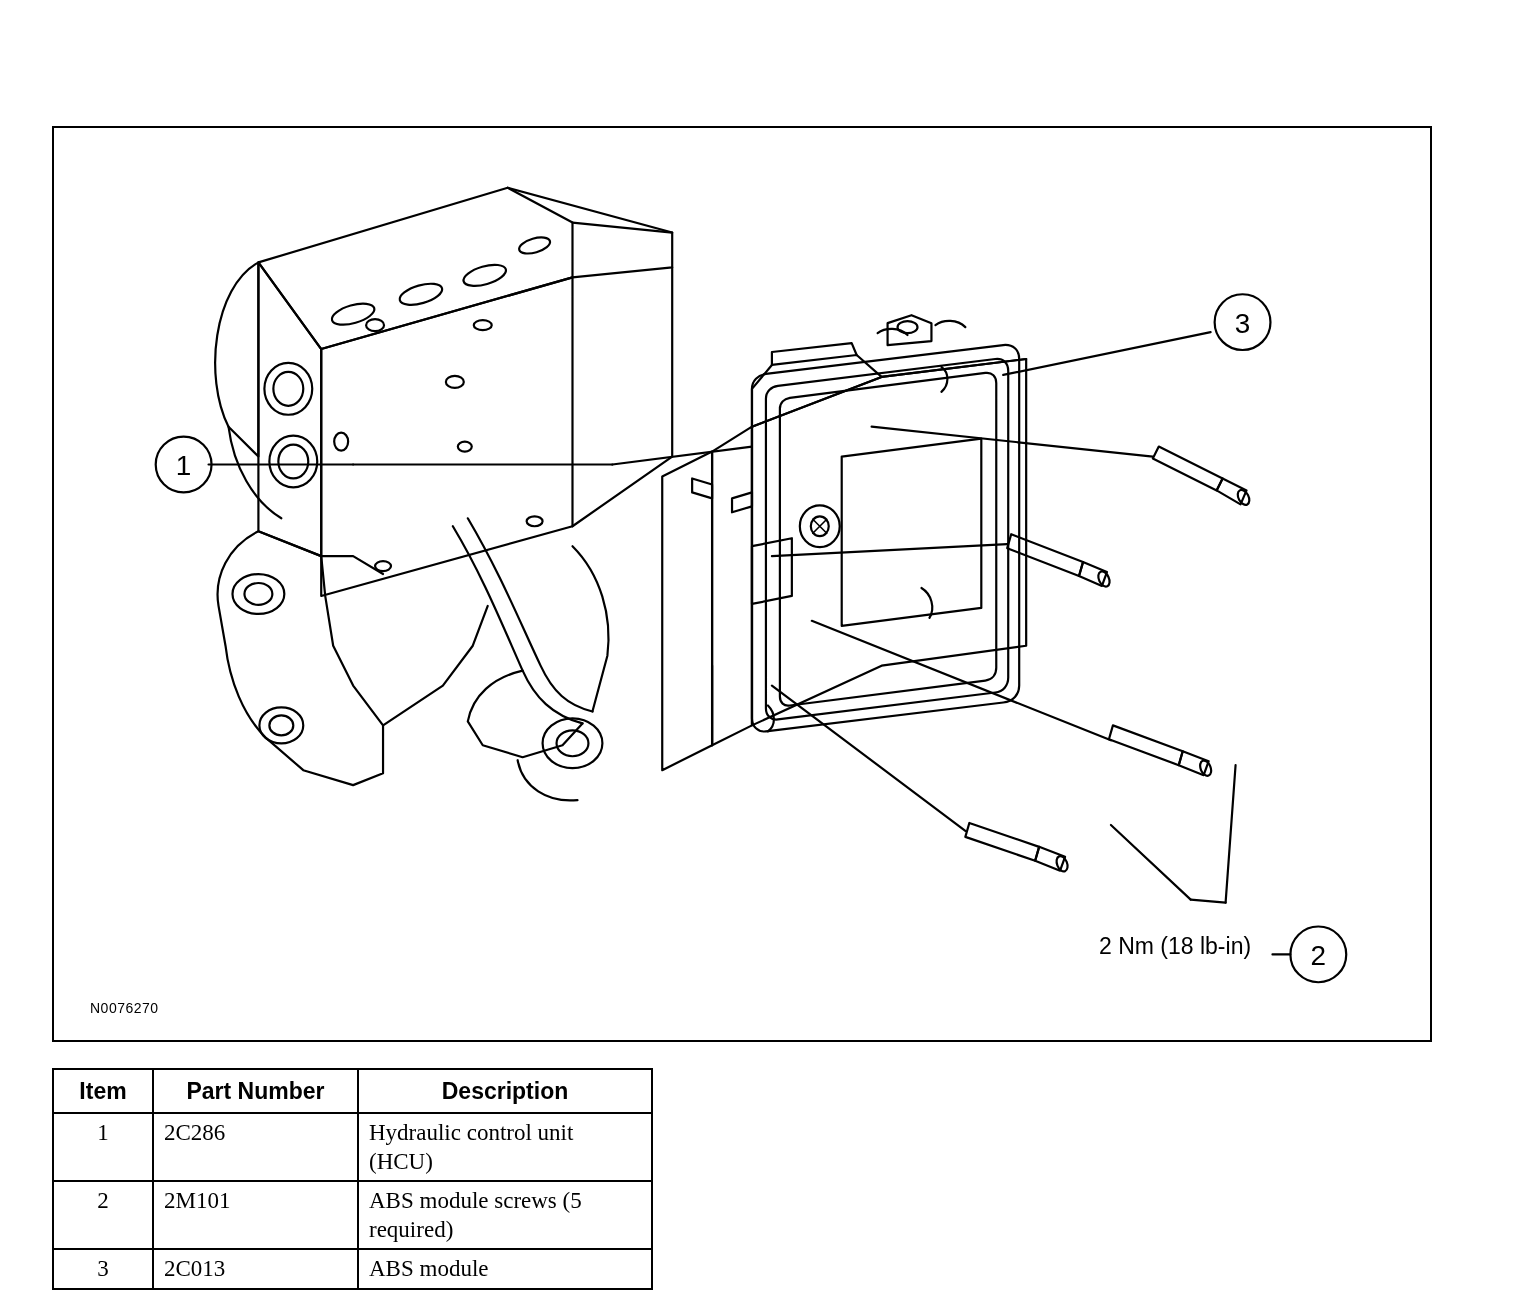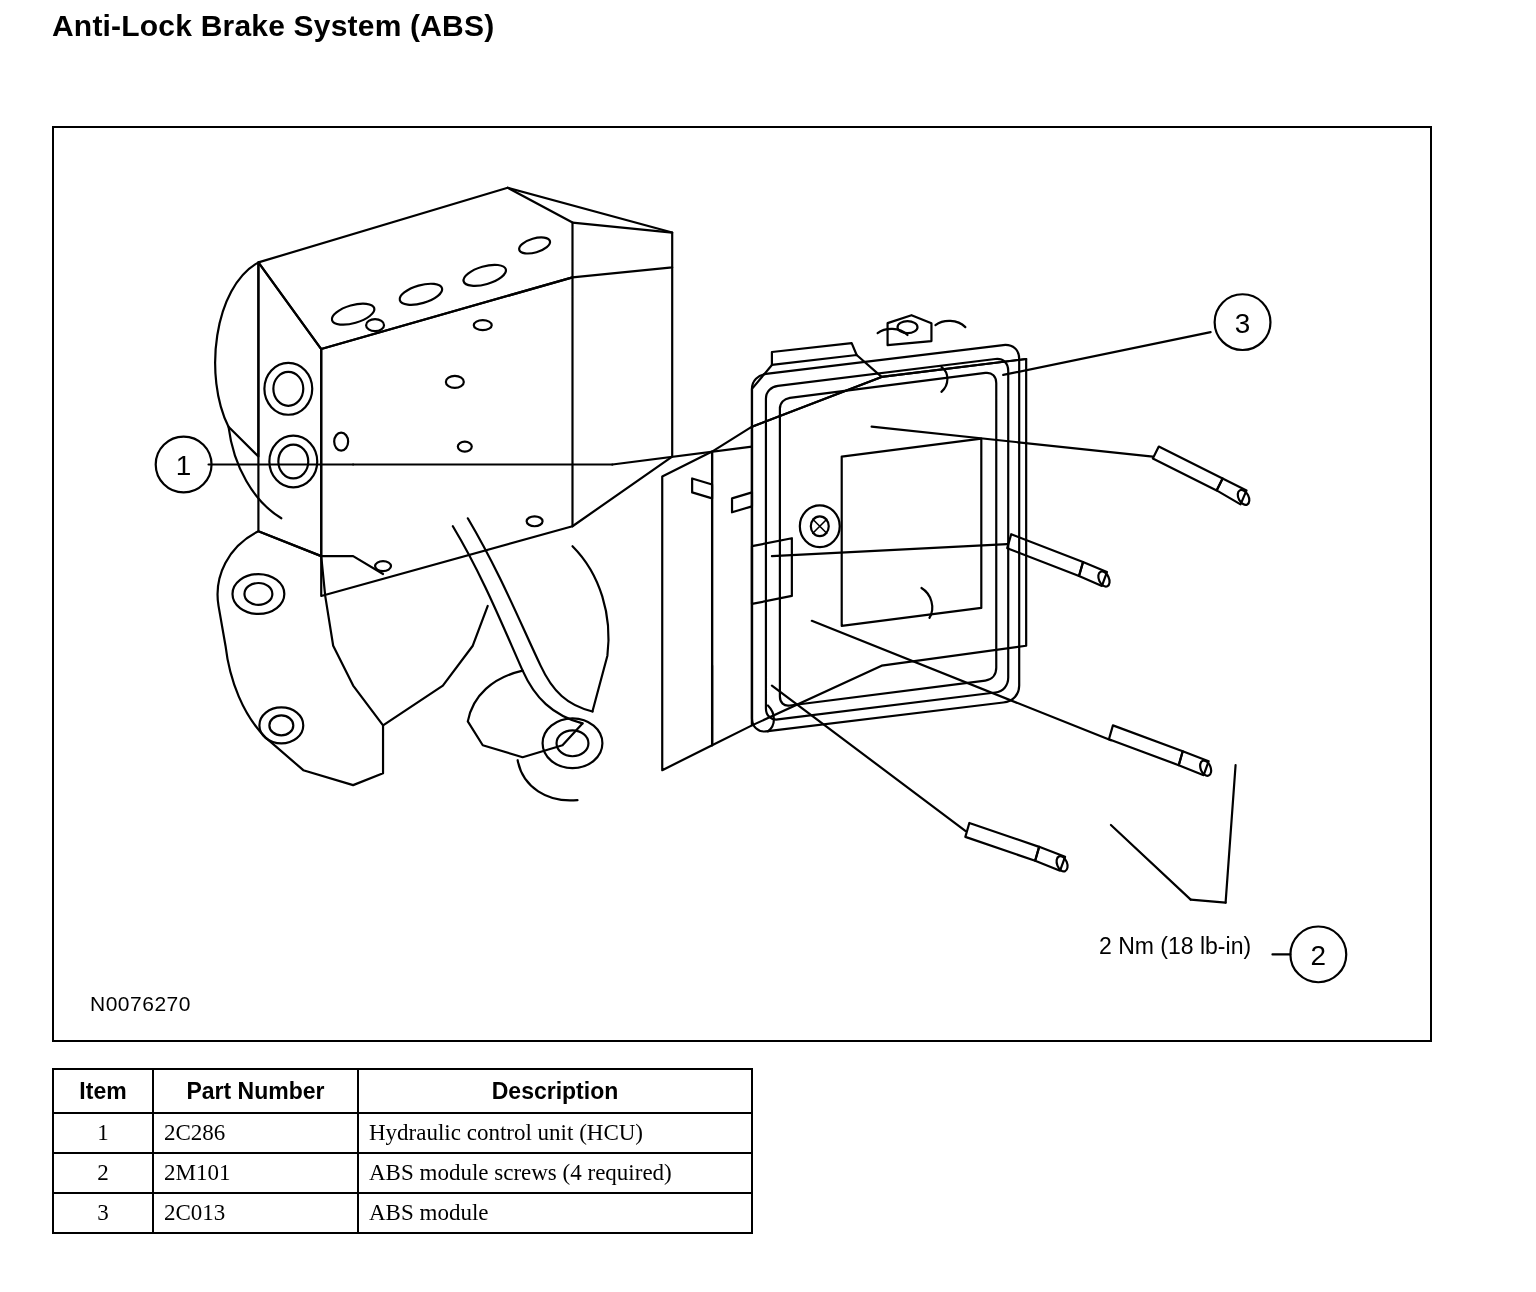--- a/index.html
+++ b/index.html
@@ -51,21 +51,21 @@
     height: 100%;
     display: block;
   }
 
   
   #figure-id {
     position: absolute;
     left: 36px;
     bottom: 24px;
     font-family: "Liberation Sans", sans-serif;
-    font-size: 21px;
+    font-size: 14px;
     letter-spacing: 0.5px;
     white-space: pre;
   }
 
   
   #torque-callout {
     position: absolute;
     left: 1045px;
     top: 805px;
     font-family: Liberation Sans, sans-serif;
@@ -91,38 +91,37 @@
   #parts-table th {
     font-family: "Liberation Sans", sans-serif;
     font-weight: bold;
     font-size: 23px;
     text-align: center;
     height: 42px;
     line-height: 34px;
   }
   #parts-table th.c-item { width: 100px; text-align: center; }
   #parts-table th.c-part { width: 205px; }
-  #parts-table th.c-desc { width: 394px; margin-left: 28px; }
+  #parts-table th.c-desc { width: 294px; margin-left: 28px; }
   #parts-table td {
     font-family: "Liberation Serif", serif;
     font-size: 23px;
     line-height: 29px;
     height: 40px;
   }
   #parts-table td.item-cell {
     text-align: center;
     font-family: "Liberation Serif", serif;
   }
   #parts-table td.desc-cell { }
 </style>
 </head>
 <body>
 
 <div id="title-block">
-  <div class="line">Anti-Lock Brake System (ABS)</div>
 </div>
 
 <div id="figure-frame">
 
   <svg id="figure-svg" viewBox="0 0 1380 916" preserveAspectRatio="none">
     <g fill="none" stroke="#000000" stroke-width="2.2" stroke-linejoin="round" stroke-linecap="round">
 
       <path d="M205 135 L 455 60 L 520 95 L 520 150 L 268 222 Z"></path>
 
       <path d="M205 135 C 160 160, 150 250, 175 300 L 205 330 L 205 135 Z"></path>
@@ -277,21 +276,21 @@
   </thead>
   <tbody>
     <tr>
       <td class="item-cell">1</td>
       <td>2C286</td>
       <td class="desc-cell">Hydraulic control unit (HCU)</td>
     </tr>
     <tr>
       <td class="item-cell">2</td>
       <td>2M101</td>
-      <td class="desc-cell">ABS module screws (4 required)</td>
+      <td class="desc-cell">ABS module screws (5 required)</td>
     </tr>
     <tr>
       <td class="item-cell">3</td>
       <td>2C013</td>
       <td class="desc-cell">ABS module</td>
     </tr>
   </tbody>
 </table>
 
 </body></html>

